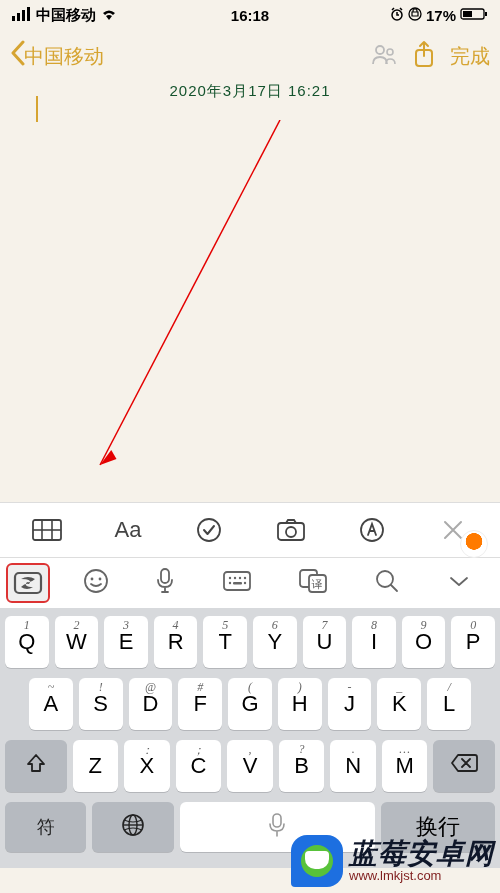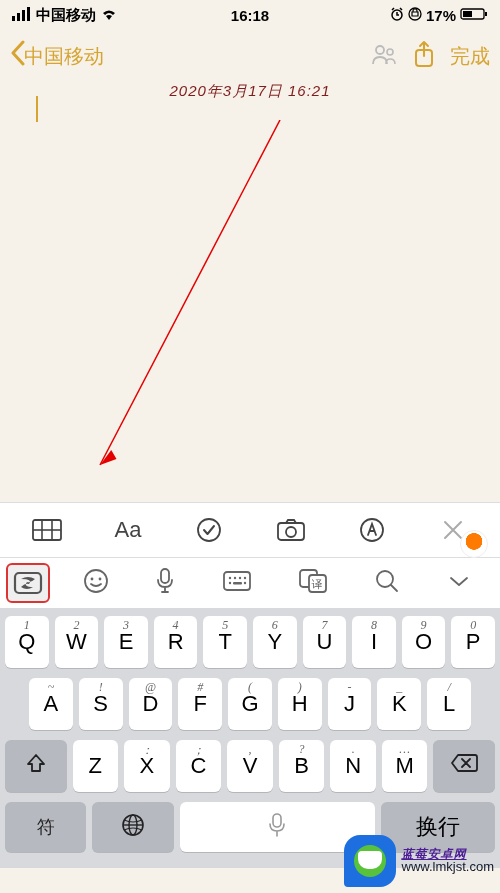--- a/index.html
+++ b/index.html
@@ -7,21 +7,21 @@
   .statusbar { height: 30px; display:flex; align-items:center; justify-content:space-between; padding:0 12px; font-size:15px; font-weight:600; color:#000; background:#f6f2ea;}
   .sb-left, .sb-right { display:flex; align-items:center; gap:4px; }
   .sb-center { position:absolute; left:50%; transform:translateX(-50%); }
   .navbar { height:52px; display:flex; align-items:center; justify-content:space-between; padding:0 10px; background:#f6f2ea;}
   .nav-left { display:flex; align-items:center; color:#d6a431; font-size:20px; }
   .nav-left .chev { font-size:26px; margin-right:-2px; }
   .nav-right { display:flex; align-items:center; gap:14px; }
   .nav-icon { color:#999; }
   .done { color:#d6a431; font-size:20px; font-weight:500;}
   .note-area { position:relative; height:420px; background:#f6f2ea; }
-  .meta-faint { position:absolute; top:0; left:50%; transform:translateX(-50%); color:#7f1d1d; font-size:15px; letter-spacing:1px; white-space:nowrap;font-style:italic;}
+  .meta-faint { position:absolute; top:0; left:50%; transform:translateX(-50%); color:#14532d; font-size:15px; letter-spacing:1px; white-space:nowrap;}
   .cursor { position:absolute; top:14px; left:36px; width:2px; height:26px; background:#d6a431; }
   .arrow-line { position:absolute; left:60px; top:120px; width:260px; height:360px; pointer-events:none; z-index:5;}
   .toolbar { height:56px; background:#fff; border-top:1px solid #ddd; border-bottom:1px solid #ddd; display:flex; align-items:center; justify-content:space-around; padding:0 6px;}
   .tb-slot { width:36px; height:36px; display:flex; align-items:center; justify-content:center; color:#444;}
   .tb-close { color:#aaa; font-size:26px; font-weight:300;}
   .ime-strip { height:50px; background:#fff; display:flex; align-items:center; padding:0 6px; gap:10px; position:relative;}
   .ime-left-box { width:44px; height:40px; border:2px solid #d33; border-radius:6px; display:flex; align-items:center; justify-content:center; background:#efefef;}
   .ime-icons { flex:1; display:flex; align-items:center; justify-content:space-around; }
   .ime-ic { color:#666; }
   .avatar { position:absolute; right:12px; top:-28px; width:28px; height:28px; border-radius:50%; background:radial-gradient(circle at 50% 40%, #ff7a00 0 40%, #fff 42%); border:1px solid #eee;}
@@ -36,22 +36,22 @@
   .row2 { padding:0 24px; }
   .row4 .key { height:50px; }
   .key.space { flex:2.4; background:#fff;}
   .key.space .mic { color:#888;}
   .key.ret { flex:1.4; background:#b6bac0;align-items:center;}
   .watermark { position:absolute; bottom:6px; right:6px; display:flex; align-items:center; gap:6px; z-index:50; pointer-events:none;}
   .wm-badge { width:52px; height:52px; background:#1d6fe0; border-radius:16px 16px 16px 4px; position:relative;}
   .wm-badge::before { content:""; position:absolute; inset:10px; background:#58c23a; border-radius:50%; }
   .wm-badge::after { content:""; position:absolute; left:14px; top:16px; width:24px; height:18px; background:#fff; border-radius:4px 4px 10px 10px; }
   .wm-text { display:flex; flex-direction:column; line-height:1.05;}
-  .wm-cn { font-size:12px; font-weight:700; font-style:italic; color:#4c1d95; letter-spacing:1px;text-decoration:underline;}
-  .wm-url { font-size:13px; color:#0f172a; }
+  .wm-cn { font-size:28px; font-weight:700; font-style:italic; color:#0f172a; letter-spacing:1px;}
+  .wm-url { font-size:13px; color:#7f1d1d; }
 </style>
 </head>
 <body>
 
 <div class="statusbar">
   <div class="sb-left">
     <span>
       <svg width="20" height="14" viewBox="0 0 20 14">
           <rect x="0" y="9" width="3" height="5"></rect>
           <rect x="5" y="6" width="3" height="8"></rect>

